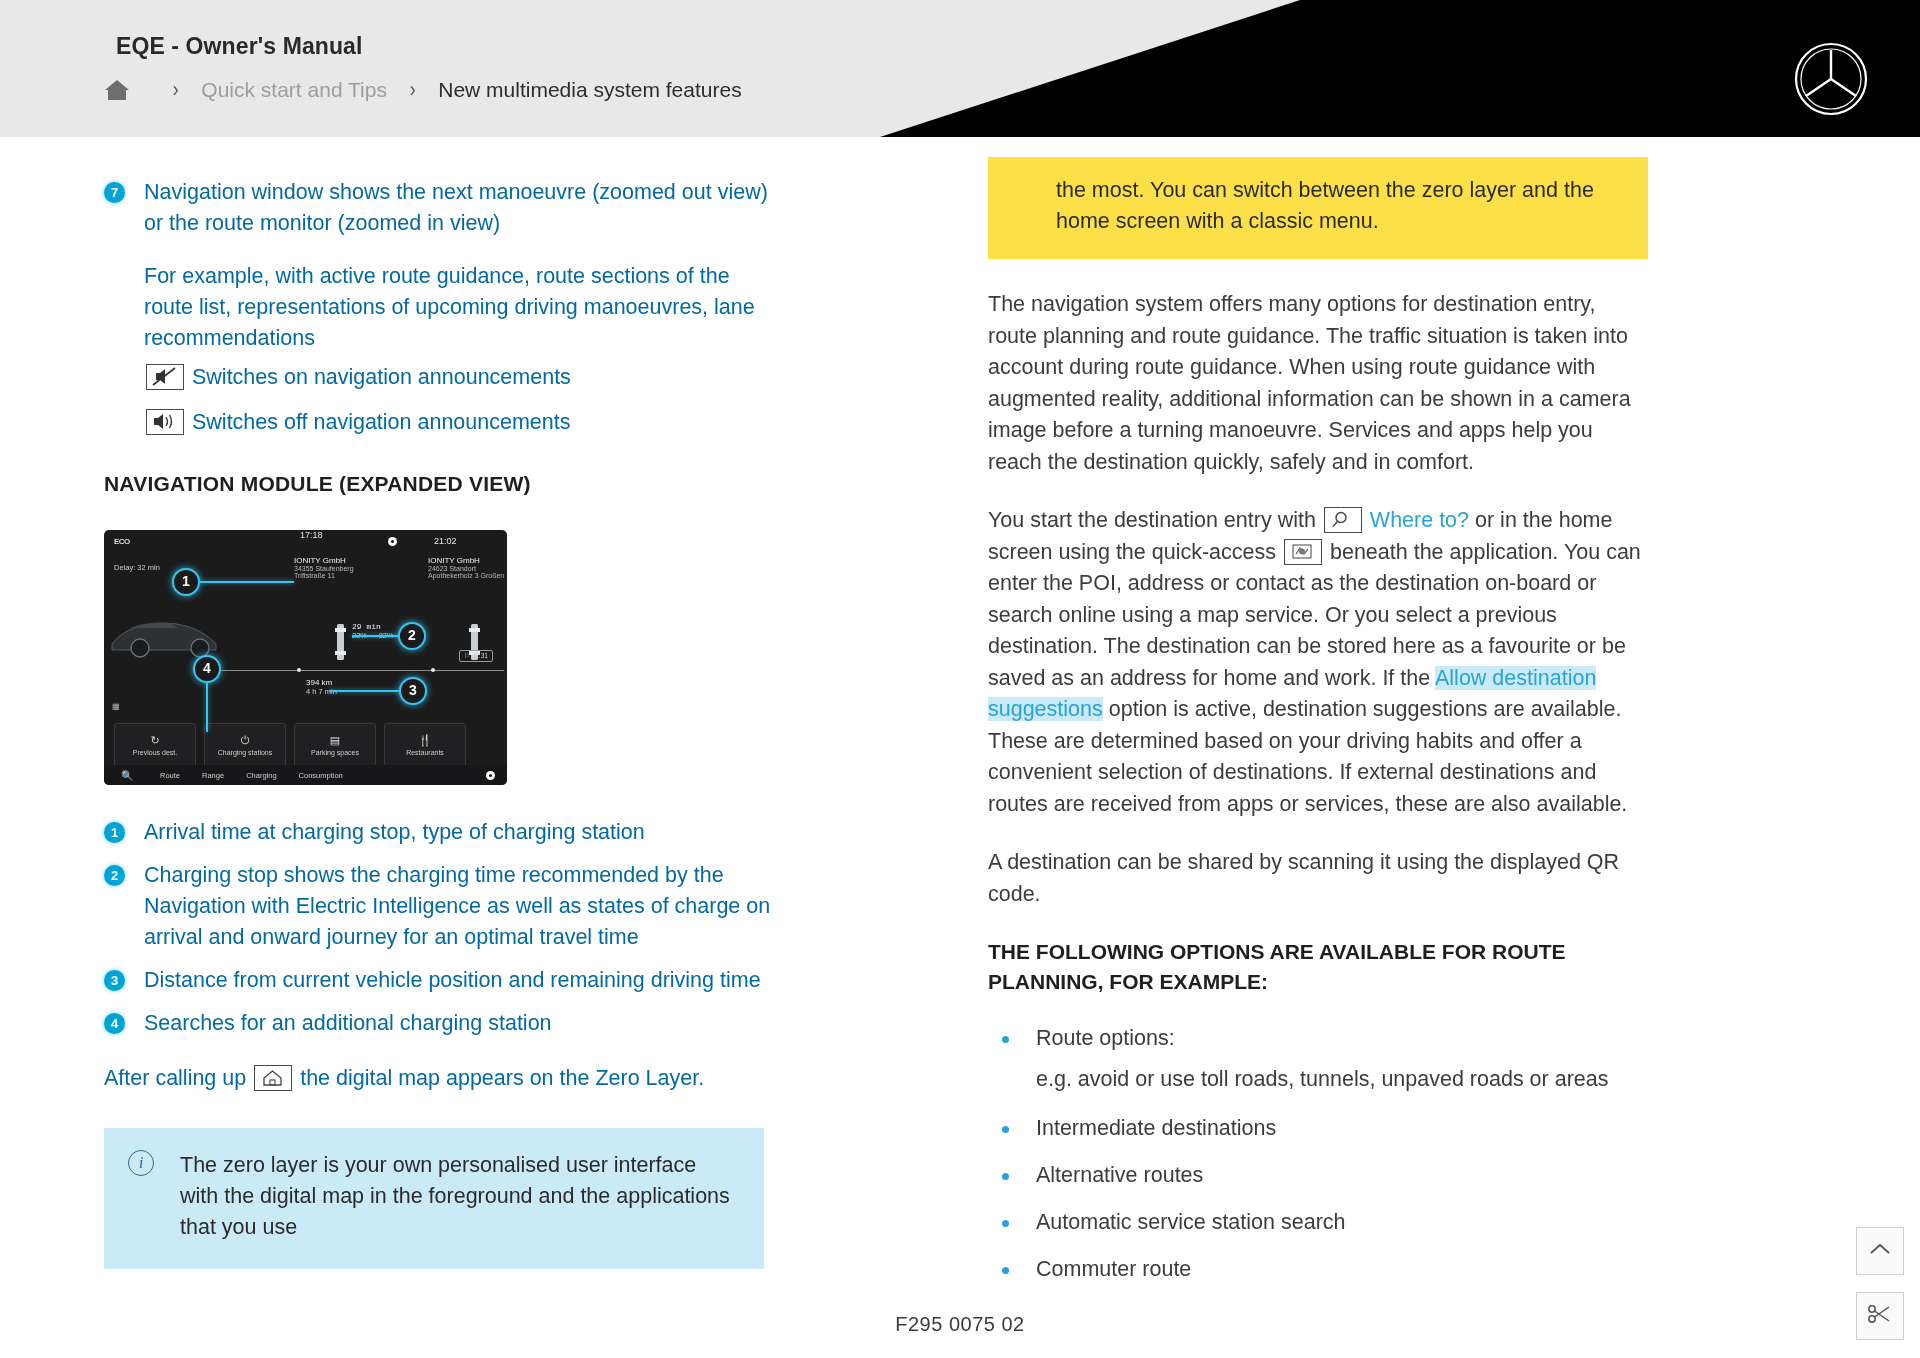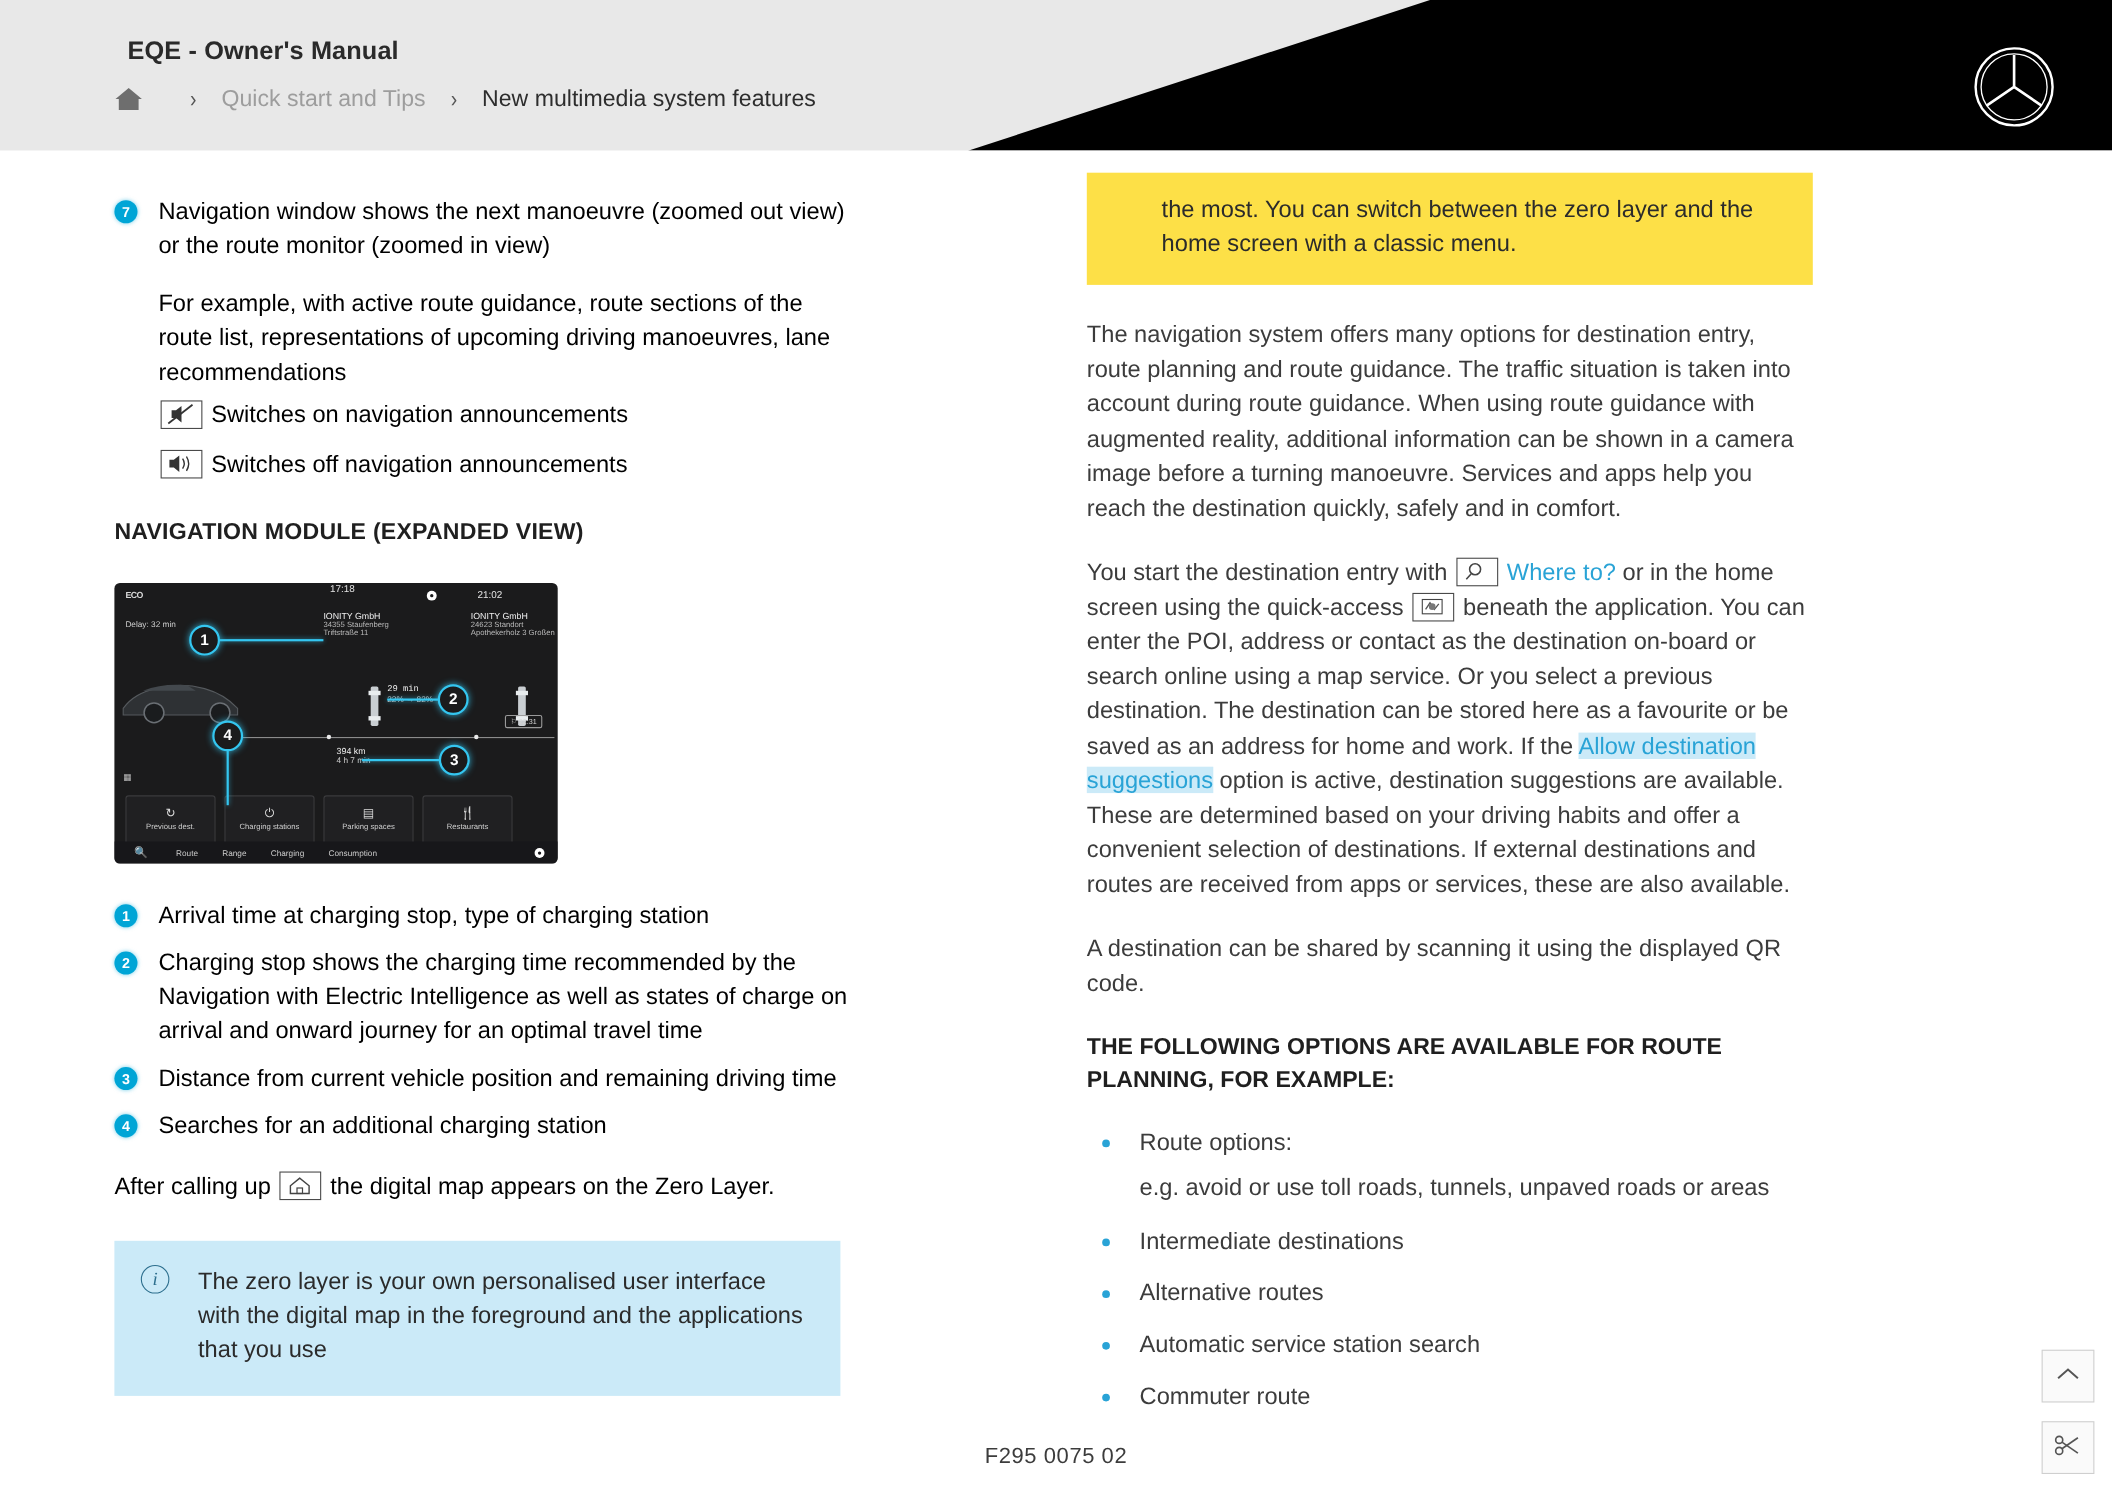--- a/index.html
+++ b/index.html
@@ -76,21 +76,21 @@
   .col-right {
     position: absolute;
     left: 988px; top: 20px;
     width: 820px;
   }
 
   p, li, div { color: #3a3a3a; }
   .body-text {
     font-size: 21.5px;
     line-height: 31px;
-    color: #000000;
+    color: #0369a1;
     margin: 0;
   }
 
   
   .num-item {
     position: relative;
     padding-left: 40px;
     margin-bottom: 2px;
   }
   .num-badge {

